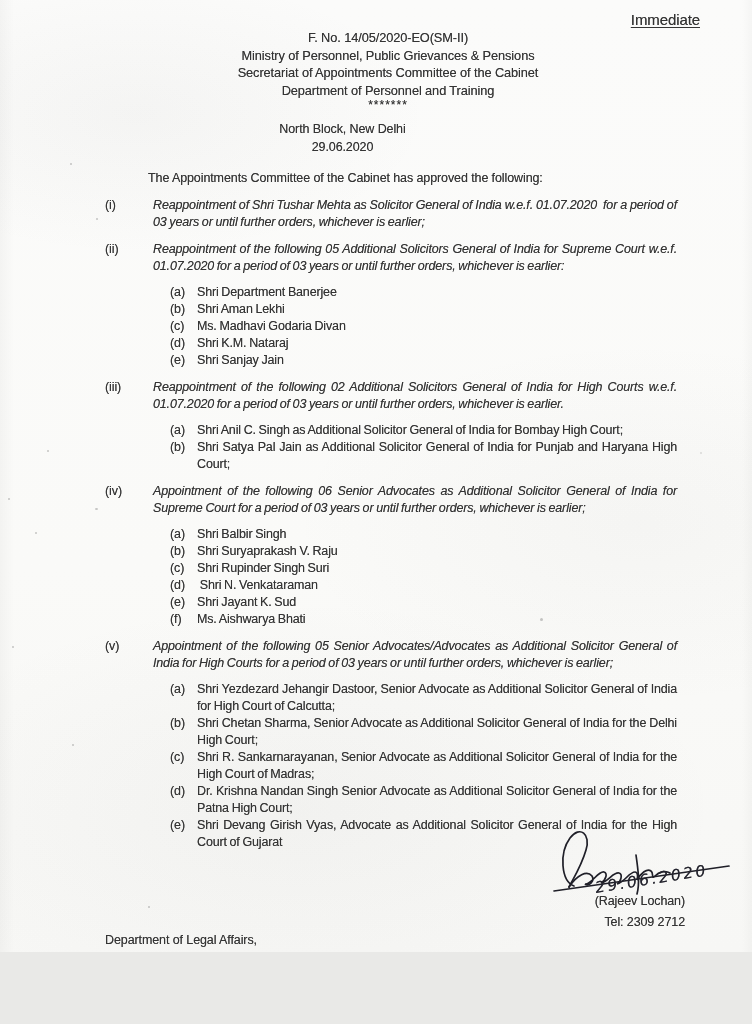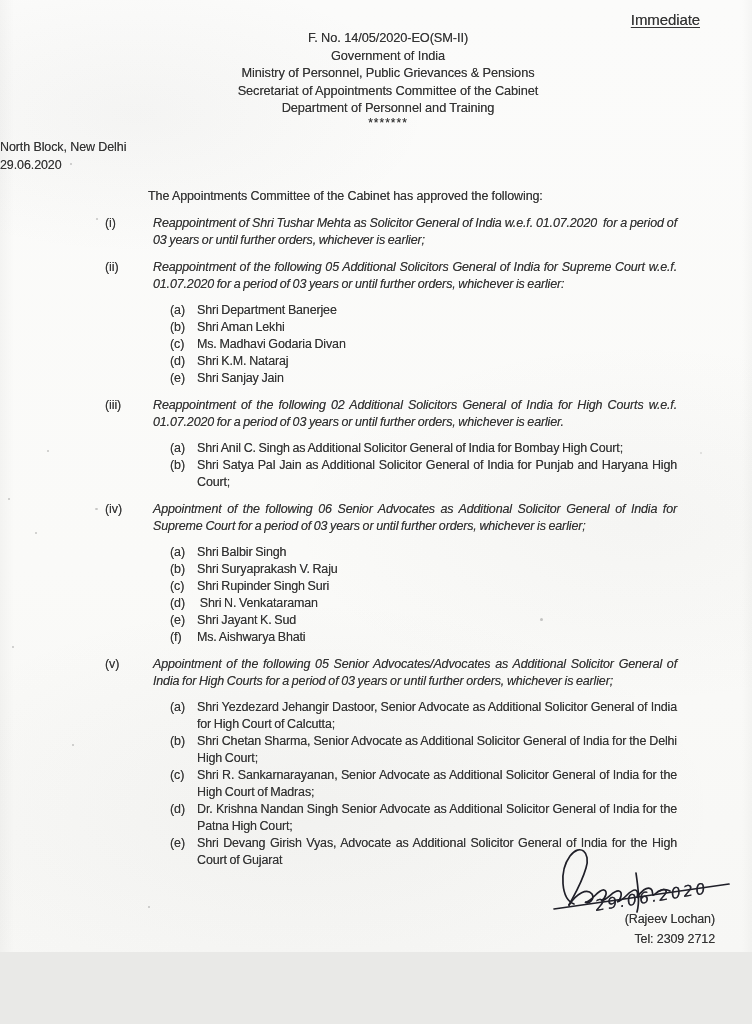--- a/index.html
+++ b/index.html
@@ -32,39 +32,39 @@
   }
   .header{
     margin-left:24px; 
     text-align:center;
     line-height:17.5px;
     font-size:12.8px;
   }
   .header .sep{line-height:12px;font-size:12px;letter-spacing:1px;}
   .place-date{
     margin:9px 67px 0 0;
-    text-align:left;
+    text-align:center;
     line-height:18px;
   }
   .intro{
     margin:14px 0 0 148px;
   }
   .content{
     margin-left:105px;
     width:572px;
   }
   .item{display:flex;margin-top:10px;}
   .item .num{width:48px;flex:0 0 48px;}
   .item .body{flex:1;text-align:justify;word-spacing:-0.6px;letter-spacing:-0.15px;font-style:italic;}
   .sublist{margin-top:9px;}
   .subitem{display:flex;margin-left:65px;}
   .subitem .letter{width:27px;flex:0 0 27px;}
   .subitem .stext{flex:1;text-align:justify;word-spacing:-0.6px;letter-spacing:-0.15px;}
   .sign-area{position:relative;margin-top:40px;}
-  .sign-lines{text-align:right;padding-right:37px;line-height:20.5px;}
+  .sign-lines{text-align:right;padding-right:67px;line-height:20.5px;}
   .signature-svg{position:absolute;left:548px;top:-64px;width:190px;height:72px;}
   .footer{margin:0 0 0 105px;line-height:17.5px;}
   .bottom-band{
     position:absolute;left:0;top:1015px;width:752px;height:9px;
     background:linear-gradient(180deg,#e3e7ea 0%, #eef1f4 40%, #f2f4f6 100%);
     border-top:1px solid rgba(190,197,203,0.7);
     z-index:5;
   }
   .speck{position:absolute;background:rgba(85,85,85,0.32);border-radius:50%;width:2px;height:2px;}
   .s1{left:96px;top:218px;} .s2{left:95px;top:508px;width:3px;}
@@ -76,21 +76,20 @@
 </style>
 </head>
 <body>
 
 <div class="page">
 
   <div class="immediate">Immediate</div>
 
   <div class="header">
     <div>F. No. 14/05/2020-EO(SM-II)</div>
-    <div>Government of India</div>
     <div>Ministry of Personnel, Public Grievances &amp; Pensions</div>
     <div>Secretariat of Appointments Committee of the Cabinet</div>
     <div>Department of Personnel and Training</div>
     <div class="sep">*******</div>
   </div>
 
   <div class="place-date">
     <div>North Block, New Delhi</div>
     <div>29.06.2020</div>
   </div>

